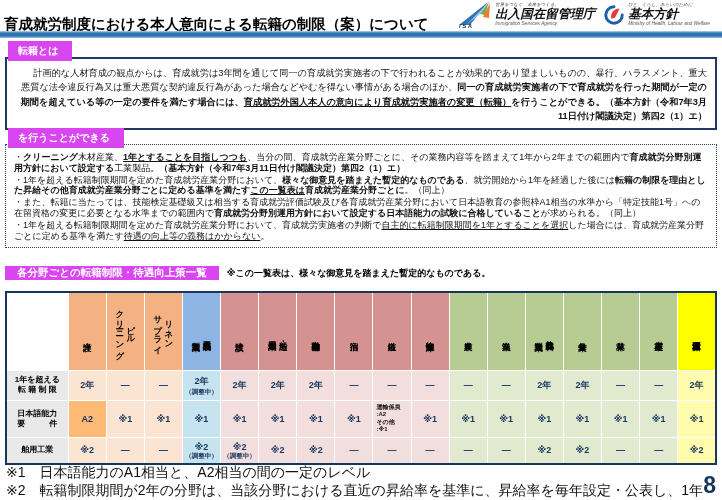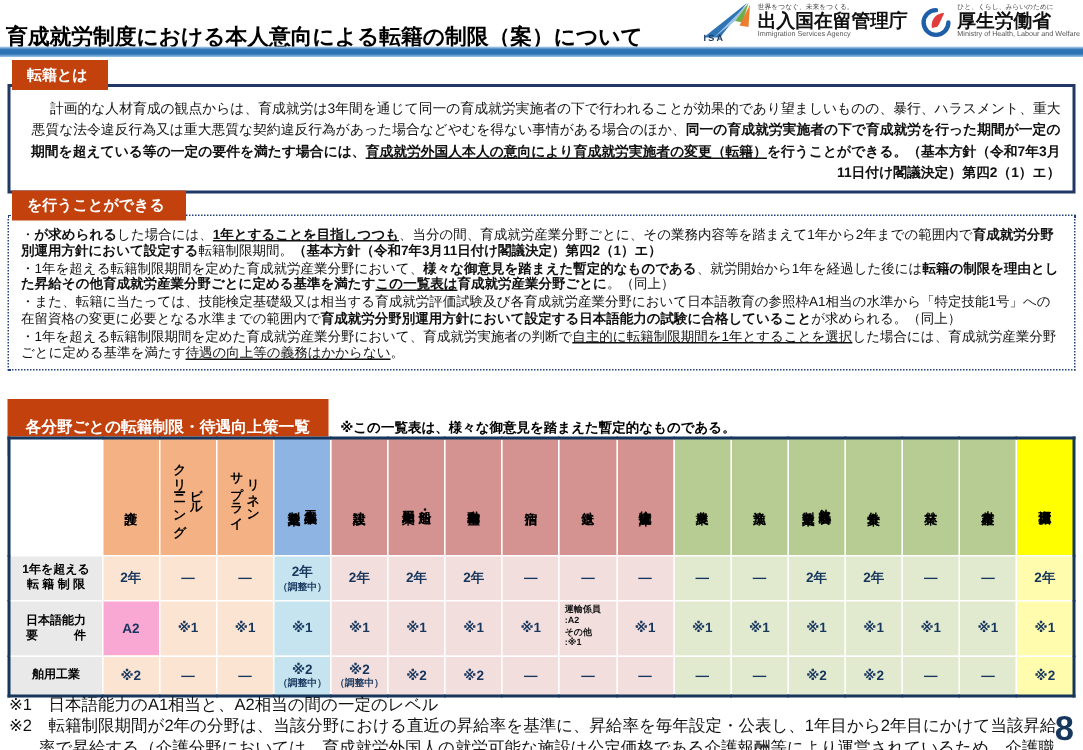--- a/index.html
+++ b/index.html
@@ -2,44 +2,44 @@
 <html lang="ja"><head>
 <meta charset="utf-8">
 <style>
   * { margin:0; padding:0; box-sizing:border-box; }
   html,body { background:#fff; }
   body { font-family:"Liberation Sans","DejaVu Sans",sans-serif; }
   #page { position:relative; width:722px; height:500px; background:#fff; overflow:hidden; }
 
   
   .title { position:absolute; top:15px; left:4px; font-size:14.5px; font-weight:bold; color:#000; letter-spacing:0px; }
-  .logos { position:absolute; top:1px; right:2px; display:flex; gap:8px; align-items:center; }
+  .logos { position:absolute; top:1px; right:12px; display:flex; gap:8px; align-items:center;font-style:italic; }
   .logo-block { display:flex; align-items:center; gap:3px; }
   .logo-text { display:flex; flex-direction:column; line-height:1.05; }
   .logo-tagline { font-size:4.5px; color:#444; }
   .logo-name { font-size:12.5px; font-weight:bold; color:#111; }
   .logo-en { font-size:4.8px; color:#555; }
 
   .title-bar { position:absolute; top:31px; left:0; width:722px; height:7px;
     background:linear-gradient(180deg,#bdd7ee 0%,#2e74b5 30%,#2e74b5 70%,#9dc3e6 100%); }
 
   
   .section { position:absolute; left:5px; right:5px; }
   .tab { position:relative; z-index:2; display:inline-block; margin-left:3px;
-    background:#c2410c; color:#fff; font-weight:bold; font-size:10px; padding:3px 14px 3px 10px; }
+    background:#d946ef; color:#fff; font-weight:bold; font-size:10px; padding:3px 14px 3px 10px; }
   .secbox { position:relative; z-index:1; margin-top:-4px; border:2px solid #1F3864;
     padding:7px 8px 5px 8px; background:#fff; }
   .secbox.dotted { border:1.5px dotted #24427c; }
   .bodytext { font-size:9.2px; line-height:1.55; color:#111;text-align:right; }
   .bullets p { font-size:9px; line-height:1.2; color:#111; margin:0 0 1px 0; }
   .b { font-weight:bold; }
   .u { text-decoration:underline; text-underline-offset:1px; }
 
   .sec3-head { position:absolute; left:5px; top:266px; display:flex; align-items:center; gap:8px; }
-  .sec3-label { background:#c2410c; color:#fff; font-weight:bold; font-size:10.5px; padding:12px 12px; }
+  .sec3-label { background:#d946ef; color:#fff; font-weight:bold; font-size:10.5px; padding:0 12px; }
   .sec3-note { font-size:9px; font-weight:bold; color:#000; }
 
   
   .tablewrap { position:absolute; left:5px; top:291px; }
   table { border-collapse:collapse; table-layout:fixed; width:712px; border:2.5px solid #17365D; background:#fff; }
   th,td { border:1.5px solid #fff; padding:0; vertical-align:middle; text-align:center; }
   th.corner { background:#fff; }
   th.rowlabel { background:#E9E9E9; font-size:8px; font-weight:bold; color:#000; line-height:1.25; }
   th.colhead { height:78px; }
   .vtext { writing-mode:vertical-rl; text-orientation:upright; white-space:pre-line;
@@ -47,21 +47,21 @@
     max-height:74px; display:inline-block; }
   td.cell { font-size:9px; font-weight:bold; color:#17365D; }
   tr.r1 td { height:30px; }
   tr.r2 td { height:37px; }
   tr.r3 td { height:27px; }
   .sub { display:block; font-size:6.5px; line-height:1.1; font-weight:bold; color:#17365D; }
   .smallcell { font-size:6px; line-height:1.2; font-weight:bold; color:#111; text-align:left; padding-left:3px; }
 
   
   .footnotes { position:absolute; left:6px; top:463px; width:706px; }
-  .footnotes p { font-size:11px; line-height:1.3; color:#111; padding-left:20px; text-indent:-20px; }
+  .footnotes p { font-size:14px; line-height:1.3; color:#111; padding-left:20px; text-indent:-20px; }
 
   .pagenum { position:absolute; right:6px; bottom:1px; font-size:23px; font-weight:bold; color:#17365D; }
 
   svg { display:block; }
 </style>
 </head>
 <body>
 
 <div id="page">
 
@@ -86,40 +86,40 @@
     </div>
     <div class="logo-block">
       <div>
         <svg width="22" height="22" viewBox="0 0 24 24">
           <path d="M12,3 A9,9 0 1,0 21,12" stroke="#1f5fa8" stroke-width="3.2" fill="none" stroke-linecap="round"></path>
           <path d="M9,16 C8,10 12,5 18,5 C16,9 15,12 13,15 Z" fill="#e23b3b"></path>
         </svg>
       </div>
       <div class="logo-text">
         <span class="logo-tagline">ひと、くらし、みらいのために</span>
-        <span class="logo-name">厚生労働省</span>
+        <span class="logo-name">基本方針</span>
         <span class="logo-en">Ministry of Health, Labour and Welfare</span>
       </div>
     </div>
   </div>
 
   <div class="title-bar"></div>
 
   <div class="section" style="top:40px;">
     <div class="tab">転籍とは</div>
     <div class="secbox">
       <div class="bodytext"><span>　計画的な人材育成の観点からは、育成就労は3年間を通じて同一の育成就労実施者の下で行われることが効果的であり望ましいものの、暴行、ハラスメント、重大悪質な法令違反行為又は重大悪質な契約違反行為があった場合などやむを得ない事情がある場合のほか、</span><span class="b">同一の育成就労実施者の下で育成就労を行った期間が一定の期間を超えている等の一定の要件を満たす場合には、</span><span class="b u">育成就労外国人本人の意向により育成就労実施者の変更（転籍）</span><span class="b">を行うことができる。</span><span class="b">（基本方針（令和7年3月11日付け閣議決定）第四2（1）エ）</span></div>
     </div>
   </div>
 
   <div class="section" style="top:127px;">
     <div class="tab">を行うことができる</div>
     <div class="secbox dotted">
       <div class="bullets">
-          <p><span>・</span><span class="b">が求められる</span><span>した場合には、</span><span class="b u">1年とすることを目指しつつも</span><span>、当分の間、育成就労産業分野ごとに、その業務内容等を踏まえて1年から2年までの範囲内で</span><span class="b">育成就労分野別運用方針において設定する</span><span>転籍制限期間。</span><span class="b">（基本方針（令和7年3月11日付け閣議決定）第四2（1）エ）</span></p>
+          <p><span>・</span><span class="b">クリーニング</span><span>木材産業、</span><span class="b u">1年とすることを目指しつつも</span><span>、当分の間、育成就労産業分野ごとに、その業務内容等を踏まえて1年から2年までの範囲内で</span><span class="b">育成就労分野別運用方針において設定する</span><span>工業製品。</span><span class="b">（基本方針（令和7年3月11日付け閣議決定）第四2（1）エ）</span></p>
           <p><span>・1年を超える転籍制限期間を定めた育成就労産業分野において、</span><span class="b">様々な御意見を踏まえた暫定的なものである</span><span>、就労開始から1年を経過した後には</span><span class="b">転籍の制限を理由とした昇給その他育成就労産業分野ごとに定める基準を満たす</span><span class="b u">この一覧表は</span><span class="b">育成就労産業分野ごとに</span><span>。（同上）</span></p>
           <p><span>・また、転籍に当たっては、技能検定基礎級又は相当する育成就労評価試験及び各育成就労産業分野において日本語教育の参照枠A1相当の水準から「特定技能1号」への在留資格の変更に必要となる水準までの範囲内で</span><span class="b">育成就労分野別運用方針において設定する日本語能力の試験に合格していること</span><span>が求められる。（同上）</span></p>
           <p><span>・1年を超える転籍制限期間を定めた育成就労産業分野において、育成就労実施者の判断で</span><span class="u">自主的に転籍制限期間を1年とすることを選択</span><span>した場合には、育成就労産業分野ごとに定める基準を満たす</span><span class="u">待遇の向上等の義務はかからない</span><span>。</span></p>
         </div>
     </div>
   </div>
 
   <div class="sec3-head">
     <div class="sec3-label">各分野ごとの転籍制限・待遇向上策一覧</div>
     <div class="sec3-note">※この一覧表は、様々な御意見を踏まえた暫定的なものである。</div>
@@ -190,21 +190,21 @@
             <td class="cell" style="background: rgb(225, 234, 207);"><span>—</span></td>
             <td class="cell" style="background: rgb(225, 234, 207);"><span>—</span></td>
             <td class="cell" style="background: rgb(225, 234, 207);"><span>2年</span></td>
             <td class="cell" style="background: rgb(225, 234, 207);"><span>2年</span></td>
             <td class="cell" style="background: rgb(225, 234, 207);"><span>—</span></td>
             <td class="cell" style="background: rgb(225, 234, 207);"><span>—</span></td>
             <td class="cell" style="background: rgb(255, 253, 173);"><span>2年</span></td>
           </tr>
           <tr class="r2">
             <th class="rowlabel">日本語能力<br>要　　　件</th>
-            <td class="cell" style="background: #f9a8d4;"><span>A2</span></td>
+            <td class="cell" style="background: #fdba74;"><span>A2</span></td>
             <td class="cell" style="background: rgb(251, 229, 210);"><span>※1</span></td>
             <td class="cell" style="background: rgb(251, 229, 210);"><span>※1</span></td>
             <td class="cell" style="background: rgb(197, 228, 239);"><span>※1</span></td>
             <td class="cell" style="background: rgb(242, 222, 221);"><span>※1</span></td>
             <td class="cell" style="background: rgb(242, 222, 221);"><span>※1</span></td>
             <td class="cell" style="background: rgb(242, 222, 221);"><span>※1</span></td>
             <td class="cell" style="background: rgb(242, 222, 221);"><span>※1</span></td>
             <td class="cell" style="background: rgb(242, 222, 221);">
               <div class="smallcell">運輸係員<br>:A2<br>その他<br>:※1</div>
             </td>

